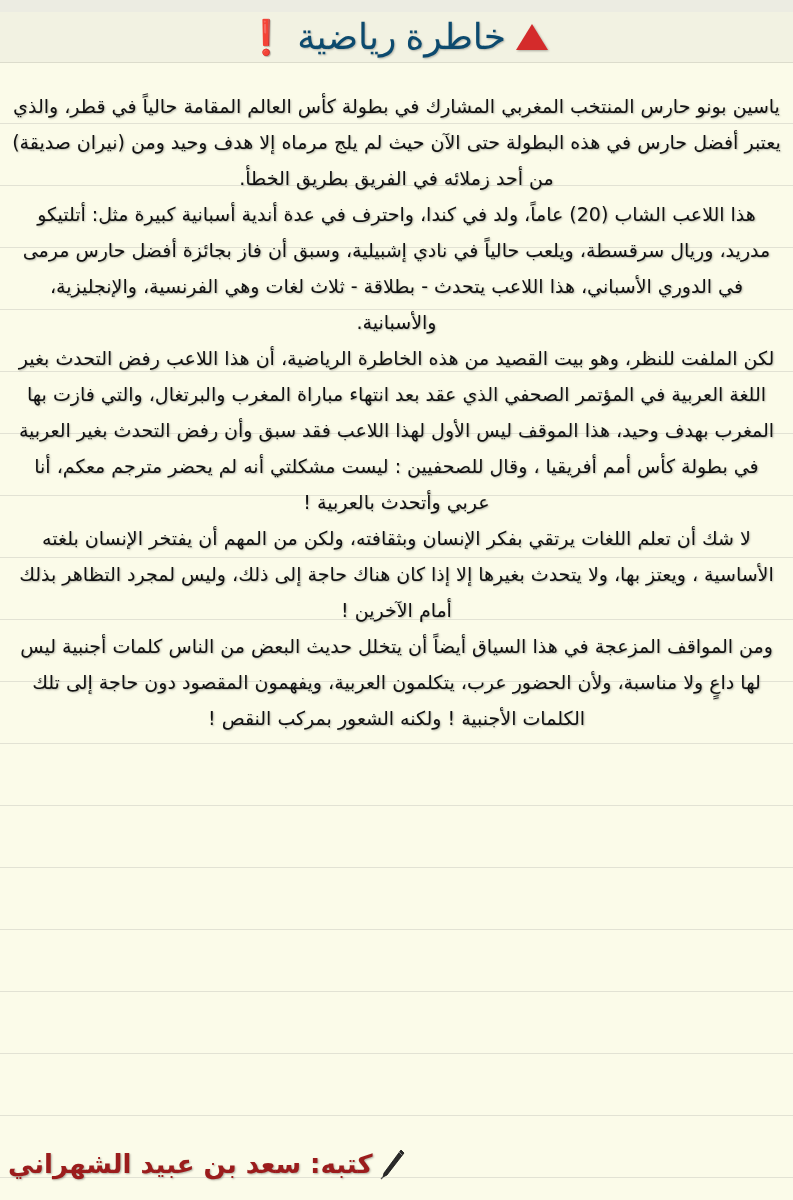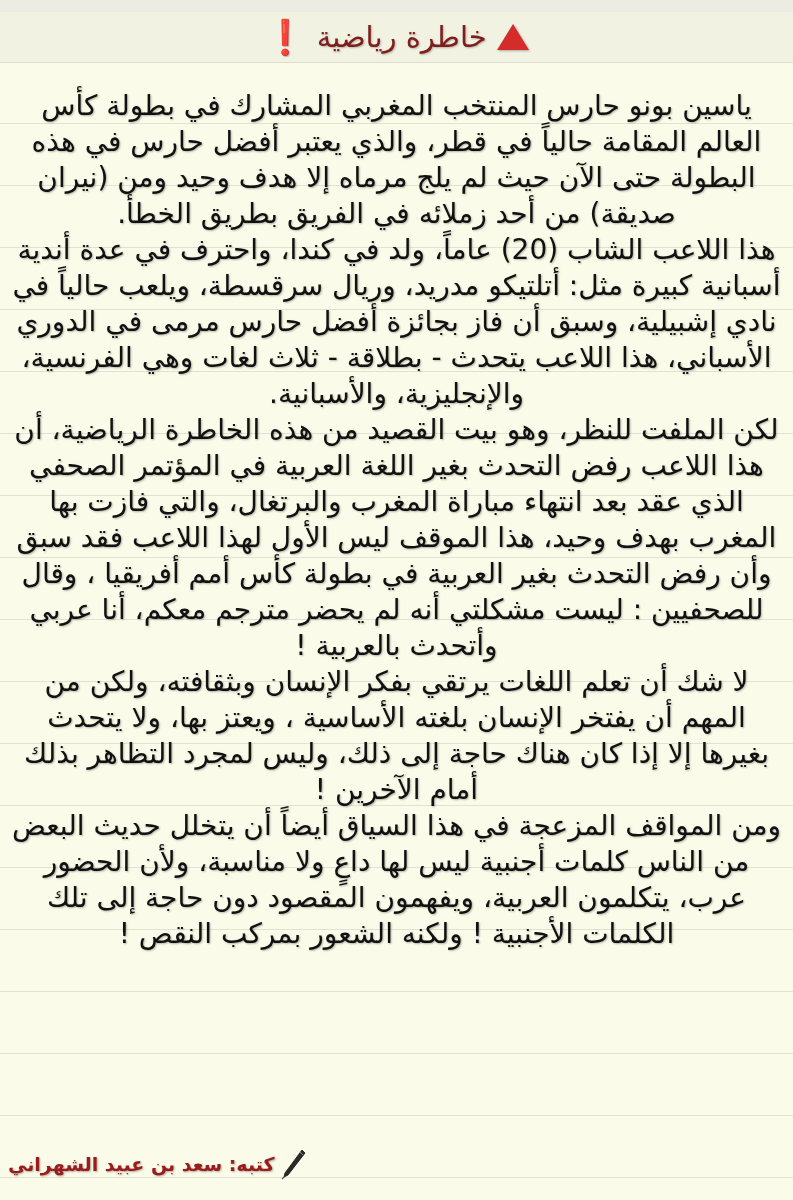--- a/index.html
+++ b/index.html
@@ -17,50 +17,51 @@
     background:#ecece2; border-bottom:1px solid #d8d8cc;
   }
   .title-row {
     position:absolute; top:12px; left:0; width:793px; height:50px;
     background:#f2f2e2;
     border-bottom:1px solid #dcdccc;
     display:flex; align-items:center; justify-content:center;
     direction:rtl; gap:10px;
   }
   .title-text {
-    font-size:29px; color:#7f1d1d;
+    font-size:36px; color:#0c4a6e;
     text-shadow: 1px 1px 2px rgba(0,0,0,0.25);
+    font-family: Liberation Serif, serif;
   }
   .tri-icon {
     width:0; height:0;
     border-left:16px solid transparent;
     border-right:16px solid transparent;
     border-bottom:26px solid #d42b2b;
     filter: drop-shadow(1px 1px 1px rgba(0,0,0,0.3));
   }
   .excl-icon {
     color:#d42b2b; font-size:34px; font-weight:bold;
     font-family:"DejaVu Sans", sans-serif;
     text-shadow: 1px 1px 1px rgba(0,0,0,0.25);
     line-height:1;
   }
   .content {
     position:absolute; top:88px; left:10px; width:773px;
     direction:rtl; text-align:center;
-    font-size:28px; line-height:36px;
+    font-size:19px; line-height:36px;
     text-shadow: 1px 1px 2px rgba(0,0,0,0.28);
   }
   .para { margin:0; }
   .bullet-mark { display:inline-block; width:12px; height:12px; background:#222; margin-left:8px; vertical-align:middle; }
   .signature {
     position:absolute; left:8px; top:1148px;
     direction:rtl; display:flex; align-items:center; gap:6px;
   }
   .sig-text {
-    color:#9b1c1c; font-size:19px; font-weight:bold;
+    color:#9b1c1c; font-size:26px; font-weight:bold;
     text-shadow: 1px 1px 2px rgba(0,0,0,0.3);
   }
   .pen-icon { width:26px; height:32px; }
 </style>
 </head>
 <body>
 
 <div class="topbar"></div>
 
 <div class="title-row">

